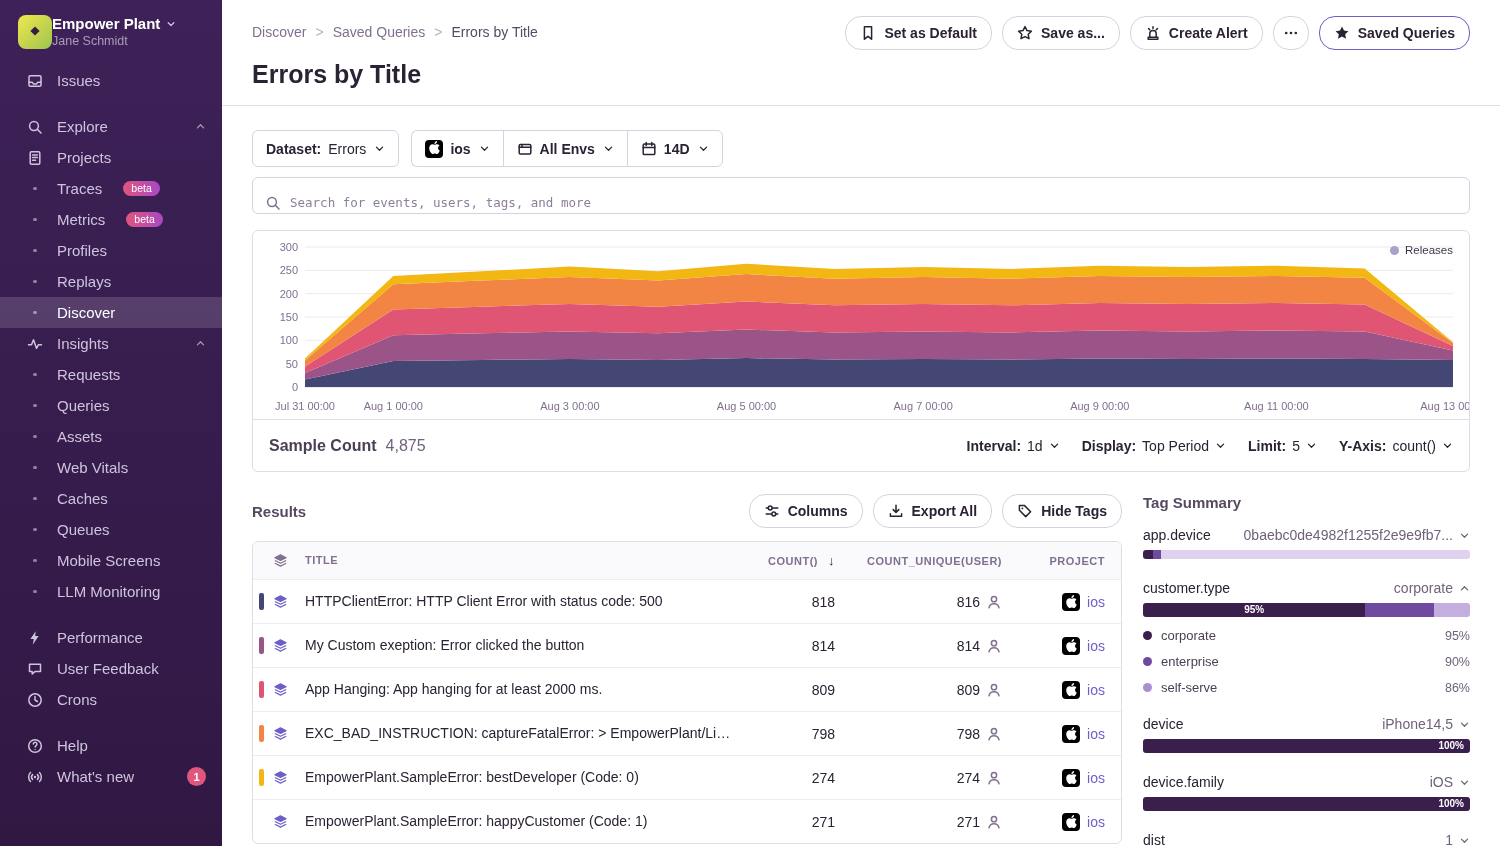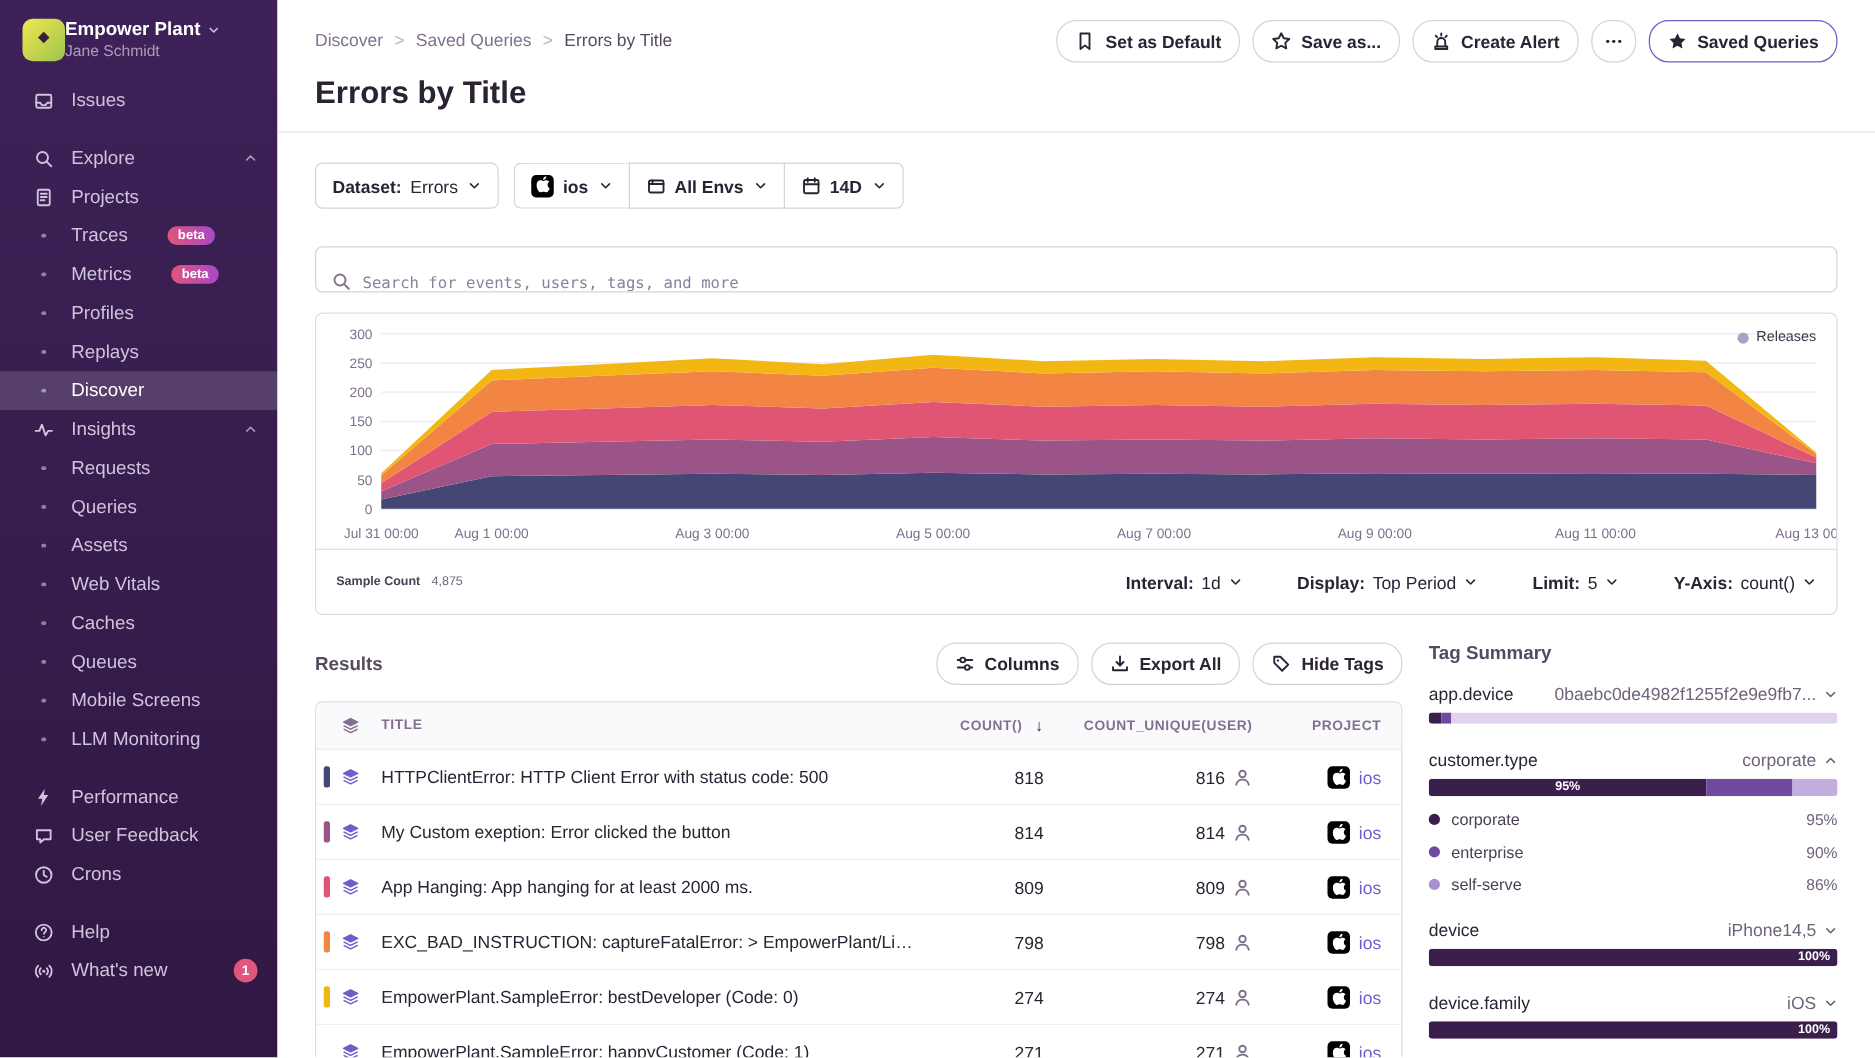--- a/index.html
+++ b/index.html
@@ -15,21 +15,21 @@
   .org-name .chev{color:#cfc4dd;display:flex}
   .user-name{font-size:12.5px;color:#ab9cbc;margin-top:2px}
   nav{flex:1;padding-top:4px;overflow:hidden}
   .nav-row{display:flex;align-items:center;height:31px;padding:0 16px 0 26px;gap:13px;cursor:pointer;white-space:nowrap}
   .nav-row .icon{width:18px;display:flex;justify-content:center;align-items:center;flex:0 0 18px}
   .nav-row.gapped{margin-top:15px}
   .nav-row.active{background:rgba(255,255,255,.15);color:#fff}
   .dot-wrap{justify-content:center}
   .sub .dot{width:3.5px;height:3.5px;border-radius:50%;background:rgba(255,255,255,.45);display:block}
   .group .chev{margin-left:auto;color:rgba(255,255,255,.55);display:flex}
-  .beta{margin-left:19px;background:linear-gradient(90deg,#e0557d,#a849c4);color:#fff;font-size:10.5px;font-weight:700;padding:2px 8px;border-radius:9px;line-height:1.1}
+  .beta{margin-left:8px;background:linear-gradient(90deg,#e0557d,#a849c4);color:#fff;font-size:10.5px;font-weight:400;padding:2px 8px;border-radius:9px;line-height:1.1}
   .count-badge{margin-left:auto;background:#e1567c;color:#fff;width:19px;height:19px;border-radius:50%;display:flex;align-items:center;justify-content:center;font-size:11px;font-weight:700}
   .collapse-row{margin-top:auto;border-top:1px solid rgba(255,255,255,.12);height:46px;display:flex;align-items:center;gap:13px;padding:0 16px 0 26px;color:#b9abc9;font-size:14.5px;cursor:pointer;flex:0 0 46px}
 
   
   .main{flex:1;display:flex;flex-direction:column;min-width:0;background:#fff}
   .topbar{padding:16px 30px 16px 30px;border-bottom:1px solid #e4deec}
   .topbar-row{display:flex;justify-content:space-between;align-items:flex-start}
   .crumbs{font-size:14px;color:#80708f;display:flex;align-items:center;gap:9px;padding-top:8px}
   .crumb{cursor:pointer}
   .crumb.cur{color:#564a61;cursor:default}
@@ -46,34 +46,34 @@
   .pill{display:inline-flex;align-items:center;gap:7px;height:37px;padding:0 13px;border:1px solid #d8d2e0;border-radius:6px;background:#fff;font-size:14px;color:#2b2233;font-family:inherit;cursor:pointer}
   .pill b{font-weight:700}
   .pill .chev{color:#2b2233;display:flex;margin-left:1px}
   .pill-group{display:flex}
   .pill-group .pill{border-radius:0;border-right-width:0}
   .pill-group .pill:first-child{border-radius:6px 0 0 6px}
   .pill-group .pill:last-child{border-radius:0 6px 6px 0;border-right-width:1px}
   .pill .icon{display:flex;align-items:center;color:#2b2233}
   .apple-badge{width:18px;height:18px;border-radius:4px;background:#000;display:inline-flex;align-items:center;justify-content:center;color:#fff;flex:0 0 18px}
 
-  .searchbar{margin-top:30px;display:flex;align-items:flex-end;gap:9px;height:37px;border:1px solid #d8d2e0;border-radius:6px;padding:0 12px;background:#fff}
+  .searchbar{margin-top:10px;display:flex;align-items:flex-start;gap:9px;height:37px;border:1px solid #d8d2e0;border-radius:6px;padding:17px 12px;background:#fff}
   .searchbar .icon{color:#80708f;display:flex}
   .searchbar input{border:none;outline:none;flex:1;font-family:"DejaVu Sans Mono",monospace;font-size:12.5px;color:#2b2233;background:transparent}
   .searchbar input::placeholder{color:#8d7f9b}
 
   .chart-panel{margin-top:16px;border:1px solid #e0dbe8;border-radius:6px;position:relative;background:#fff}
   .chart-svg{display:block;width:100%;height:188px}
   .legend{position:absolute;top:13px;right:16px;display:flex;align-items:center;gap:6px;font-size:11.5px;color:#3e3446;cursor:pointer}
   .ldot{width:9px;height:9px;border-radius:50%;background:#a8a2c8;display:inline-block}
   .chart-footer{display:flex;justify-content:space-between;align-items:center;border-top:1px solid #e0dbe8;padding:0 16px;height:52px}
-  .sample{display:flex;gap:9px;align-items:center;font-size:10px}
+  .sample{display:flex;gap:9px;align-items:center;font-size:16px}
   .sample b{font-weight:700;color:#4a3f54}
   .sample span{color:#70627a}
-  .cf-ctls{display:flex;gap:44px}
+  .cf-ctls{display:flex;gap:22px}
   .cf-ctl{display:inline-flex;align-items:center;gap:6px;font-size:14px;background:none;border:none;font-family:inherit;cursor:pointer;color:#2b2233}
   .cf-ctl b{font-weight:700}
   .cf-ctl .chev{display:flex;color:#2b2233}
 
   .results-wrap{display:flex;gap:21px;margin-top:22px;align-items:flex-start}
   .results{flex:1;min-width:0}
   .results-head{display:flex;justify-content:space-between;align-items:center;margin-bottom:13px;min-height:34px}
   .results-head h2,.tags h2{font-size:15px;font-weight:600;color:#564a61}
   .results-buttons{display:flex;gap:10px}
 

